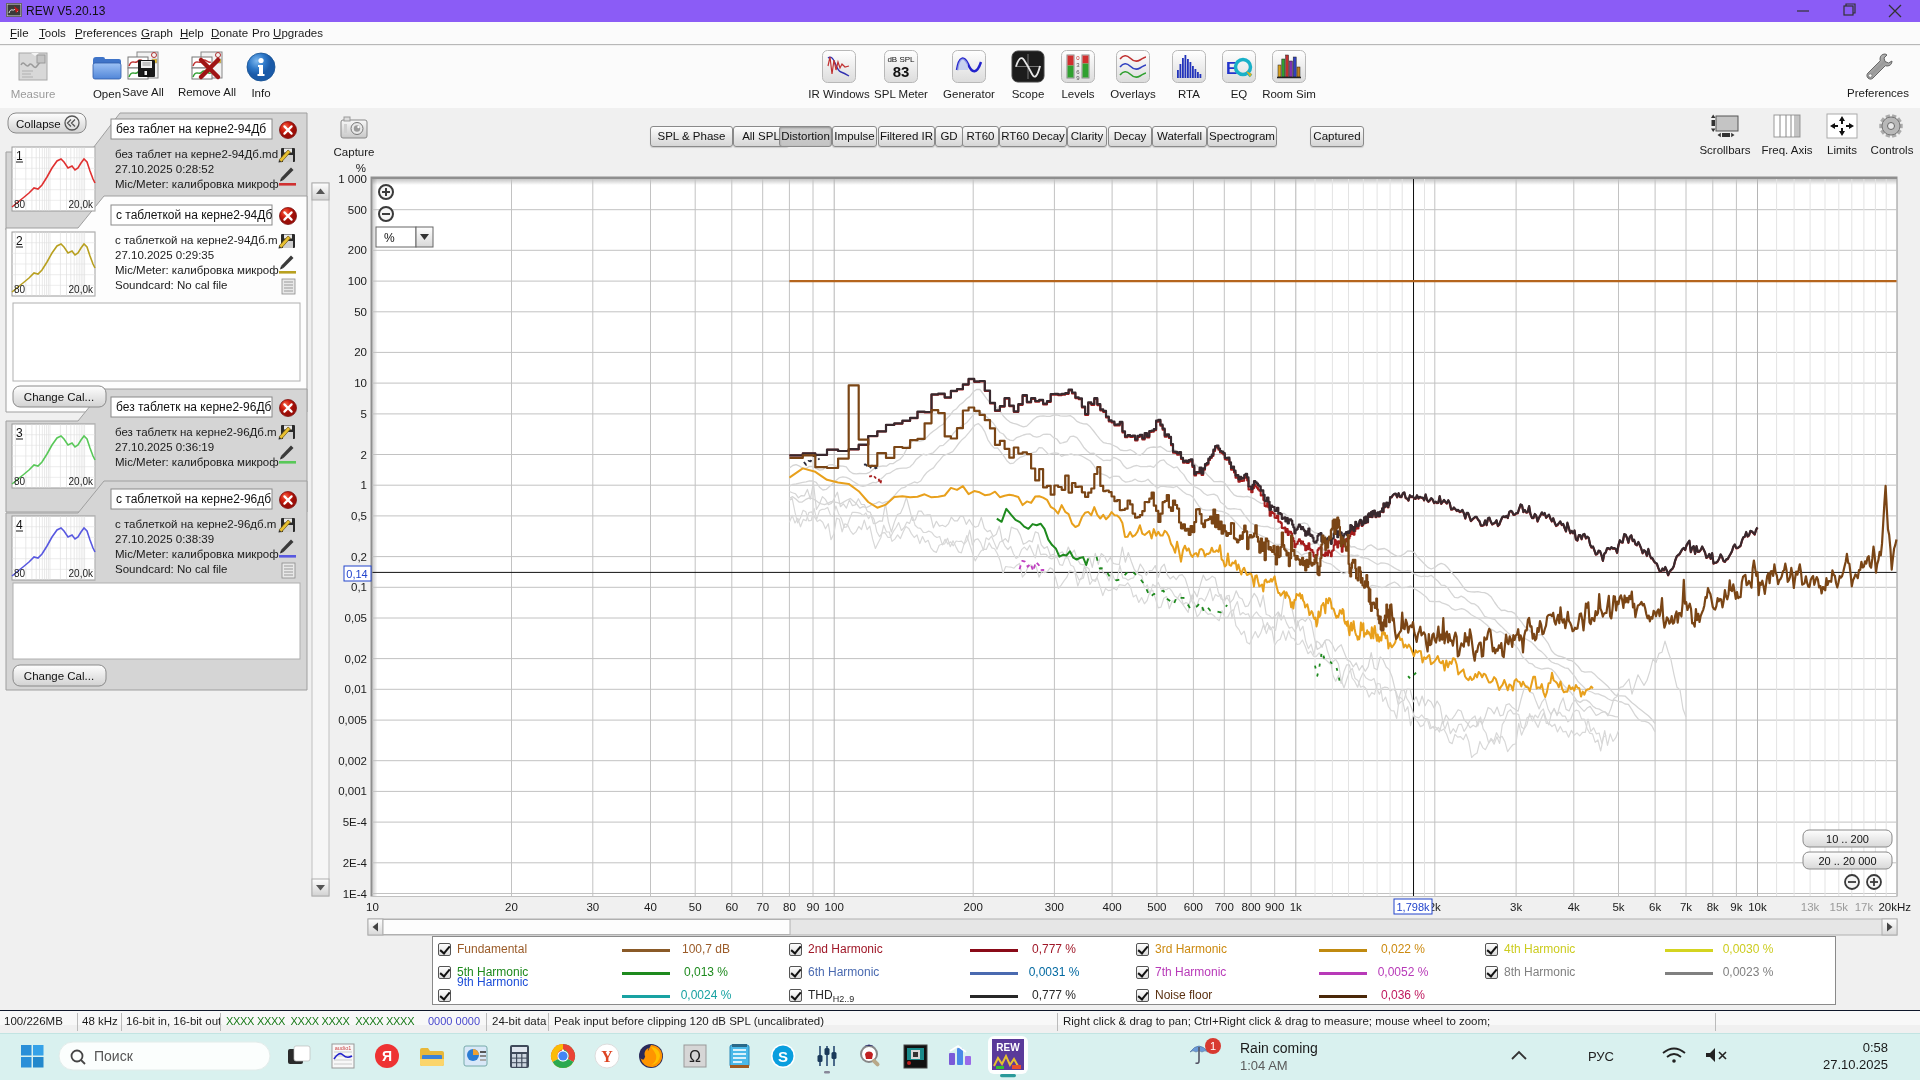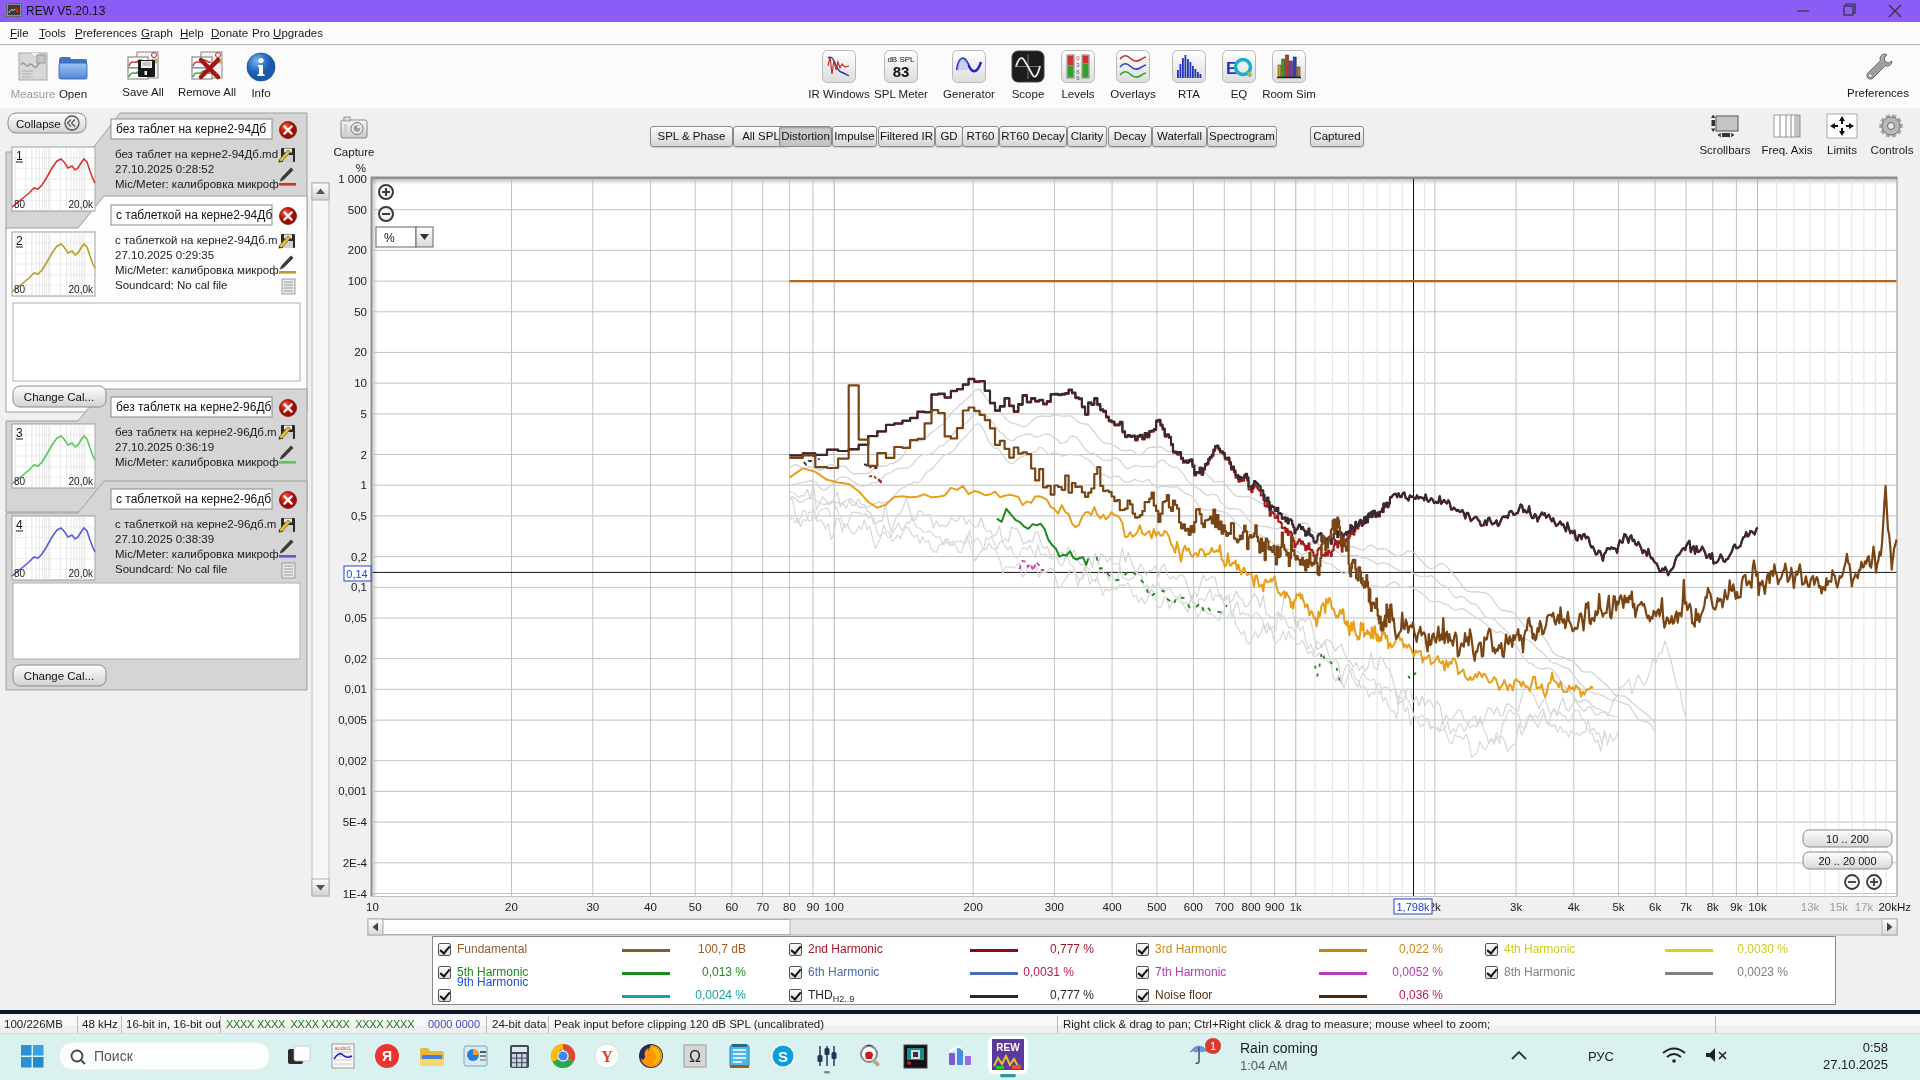--- a/index.html
+++ b/index.html
@@ -12,30 +12,30 @@
 #content{left:0;top:108px;width:1920px;height:902px;background:#f0f0f0}
 .tbi{position:absolute;text-align:center}
 .tbi .lab{font-size:11.5px;color:#1a1a1a;margin-top:1px;white-space:nowrap}
 .tbi .lab.gr{color:#9a9a9a}
 .tab{position:absolute;top:0;height:21px;background:linear-gradient(#fdfdfd,#e4e4e4 60%,#d6d6d6);
  border:1px solid #8a8a8a;border-radius:3px;font-size:11.5px;color:#111;text-align:center;
  line-height:19px;box-shadow:0 1px 1px rgba(0,0,0,0.15);white-space:nowrap;overflow:hidden}
 .tab.sel{background:linear-gradient(#cfcfcf,#c4c4c4);box-shadow:inset 0 1px 2px rgba(0,0,0,0.3)}
 #legend{left:432px;top:936px;width:1404px;height:69px;background:#fff;border:1px solid #8a8a8a}
 .lg{position:absolute;font-size:12px;white-space:nowrap}
-.lgv{position:absolute;font-size:12px;white-space:nowrap;text-align:right}
+.lgv{position:absolute;font-size:12px;white-space:nowrap;text-align:center}
 .lgline{position:absolute;height:2.5px}
 .cb{position:absolute;width:13px;height:13px;background:linear-gradient(#fdfdfd,#dcdcdc);border:1px solid #555;border-radius:2px}
 .cb:after{content:"";position:absolute;left:3px;top:0px;width:4px;height:8px;border:solid #111;border-width:0 2px 2px 0;transform:rotate(40deg)}
 .pnum{font-size:12px;fill:#111}
 .pthl{font-size:10px;fill:#222}
 .pinp{font-size:12px;fill:#111}
 .pcd{font-size:11.5px;fill:#1a1a1a}
 .pbtn{font-size:11.5px;fill:#111}
-#statusbar{left:0;top:1010px;width:1920px;height:15px;background:#f8f8f8;border-top:4px solid #0f172a;font-size:11.5px;color:#1a1a1a}
+#statusbar{left:0;top:1010px;width:1920px;height:15px;background:#f8f8f8;border-top:1px solid #0f172a;font-size:11.5px;color:#1a1a1a}
 .sf{position:absolute;top:4px;white-space:nowrap}
 .ssep{position:absolute;top:2px;height:18px;width:1px;background:#bbb}
 </style></head><body>
 <div id="content" class="abs"></div>
 <div id="titlebar" class="abs">
     <div class="abs" style="left:6px;top:3px"><svg width="16" height="15">
         <rect x="0.5" y="0.5" width="15" height="13" fill="#d8d8d8" stroke="#666"></rect>
         <rect x="1.5" y="1.5" width="13" height="11" fill="#3a3a3a"></rect>
         <path d="M3 10 C5 4 7 9 9 6 L12 9" stroke="#e8e8e8" fill="none"></path>
         <path d="M8 3 L13 7 L10 10 Z" fill="#c01818"></path>
@@ -60,21 +60,21 @@
 <div id="toolbar" class="abs"></div>
 <div class="tbi" style="left:-22px;top:51px;width:110px"><svg width="32" height="32">
       <rect x="2" y="2" width="28" height="27" fill="#d8d8d8" stroke="#a8a8a8"></rect>
       <path d="M4 14 C7 8 9 18 12 14 C15 10 17 20 20 15 L24 10" stroke="#9a9a9a" fill="none" stroke-width="1.5"></path>
       <rect x="20" y="4" width="8" height="8" fill="#c4c4c4" stroke="#9a9a9a"></rect>
       <line x1="5" y1="20" x2="16" y2="20" stroke="#b0b0b0"></line>
       <line x1="5" y1="23" x2="14" y2="23" stroke="#b0b0b0"></line>
       <line x1="5" y1="26" x2="16" y2="26" stroke="#b0b0b0"></line>
       <path d="M14 2 L18 5 L22 2 Z" fill="#f5f5f5"></path>
     </svg><div class="lab gr">Measure</div></div>
-<div class="tbi" style="left:18px;top:51px;width:110px"><svg width="34" height="32">
+<div class="tbi" style="left:52px;top:51px;width:110px"><svg width="34" height="32">
       <defs>
         <linearGradient id="foldg" x1="0" y1="0" x2="0" y2="1">
           <stop offset="0%" stop-color="#9dc2f5"></stop>
           <stop offset="100%" stop-color="#5186d8"></stop>
         </linearGradient>
       </defs>
       <path d="M3 9 Q3 6 6 6 L13 6 Q15 6 15 8 L29 8 Q31 8 31 10 L31 13 L3 13 Z" fill="#3f74c8"></path>
       <rect x="3" y="12" width="28" height="16" rx="2" fill="url(#foldg)" stroke="#2d5aa8" stroke-width="0.8"></rect>
     </svg><div class="lab">Open</div></div>
 <div class="tbi" style="left:88px;top:51px;width:110px"><svg width="32" height="30">
@@ -784,21 +784,21 @@
     <div class="lg" style="left:1071px;top:5px;color:#cccc20">4th Harmonic</div>
     <div class="lgline" style="left:1232px;top:12px;width:48px;background:#d4d420"></div>
     <div class="lgv" style="left:1275px;top:5px;width:80px;color:#cccc20">0,0030 %</div>
     <div class="cb" style="left:5px;top:29px"></div>
     <div class="lg" style="left:24px;top:28px;color:#1e8a1e">5th Harmonic</div>
     <div class="lgline" style="left:189px;top:35px;width:48px;background:#1e8a1e"></div>
     <div class="lgv" style="left:233px;top:28px;width:80px;color:#1e8a1e">0,013 %</div>
     <div class="cb" style="left:356px;top:29px"></div>
     <div class="lg" style="left:375px;top:28px;color:#4a6ab0">6th Harmonic</div>
     <div class="lgline" style="left:537px;top:35px;width:48px;background:#4a6ab0"></div>
-    <div class="lgv" style="left:561px;top:28px;width:80px;color:#be185d">0,0031 %</div>
+    <div class="lgv" style="left:581px;top:28px;width:80px;color:#0369a1">0,0031 %</div>
     <div class="cb" style="left:703px;top:29px"></div>
     <div class="lg" style="left:722px;top:28px;color:#b83ab8">7th Harmonic</div>
     <div class="lgline" style="left:886px;top:35px;width:48px;background:#b83ab8"></div>
     <div class="lgv" style="left:930px;top:28px;width:80px;color:#b83ab8">0,0052 %</div>
     <div class="cb" style="left:1052px;top:29px"></div>
     <div class="lg" style="left:1071px;top:28px;color:#808080">8th Harmonic</div>
     <div class="lgline" style="left:1232px;top:35px;width:48px;background:#808080"></div>
     <div class="lgv" style="left:1275px;top:28px;width:80px;color:#808080">0,0023 %</div>
     <div class="cb" style="left:5px;top:52px"></div>
     <div class="lg" style="left:24px;top:38px;color:#1d4ed8">9th Harmonic</div>

